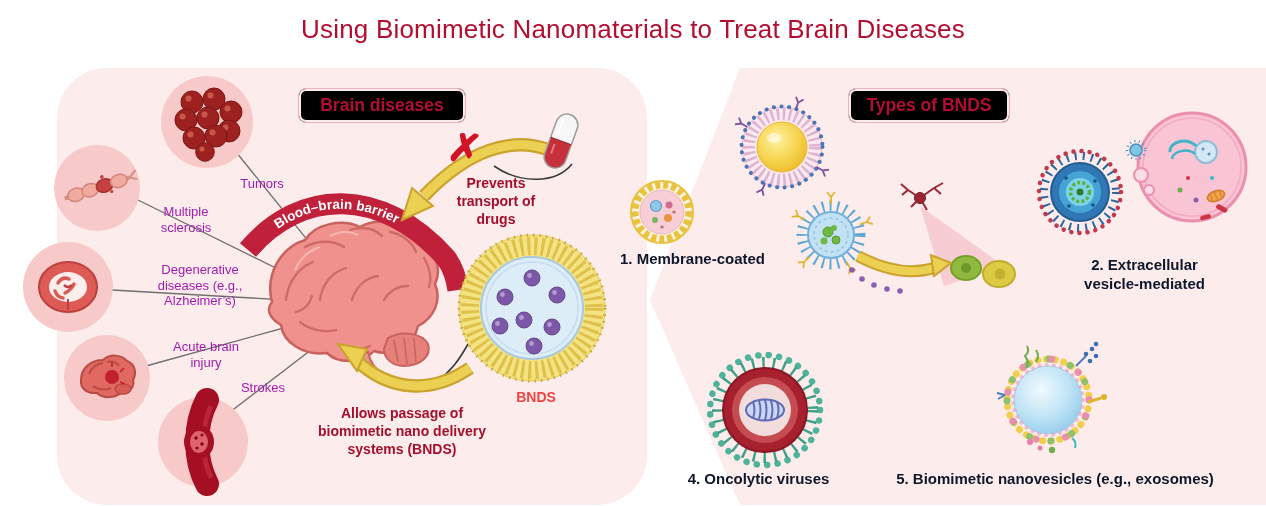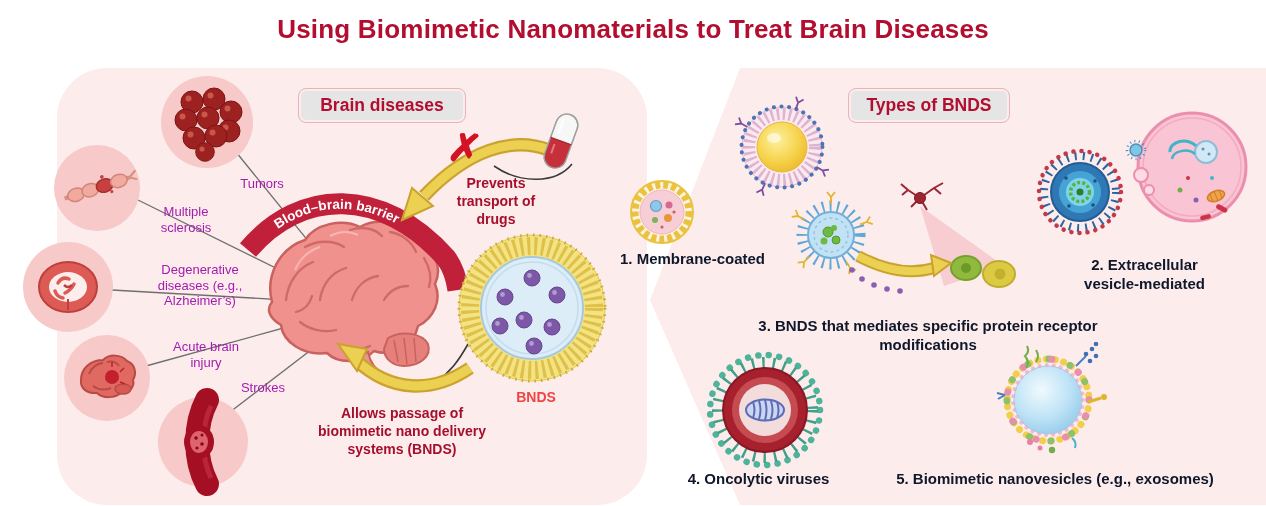--- a/index.html
+++ b/index.html
@@ -1,19 +1,19 @@
 <!DOCTYPE html>
 <html><head>
 <meta charset="utf-8">
 <style>
   html,body{margin:0;padding:0;background:#ffffff;font-family:"Liberation Sans",sans-serif;}
   .canvas{position:relative;width:1266px;height:506px;background:#ffffff;overflow:hidden;}
   .abs{position:absolute;}
-  .title{left:0;right:0;top:14px;text-align:center;font-size:26px;font-weight:bold;color:#b30d2f;letter-spacing:.2px;}
-  .badge{background:#e5e5e5;color:#b30d2f;font-weight:bold;font-size:17.5px;
+  .title{left:0;right:0;top:14px;text-align:center;font-size:26px;font-weight:normal;color:#b30d2f;letter-spacing:.2px;}
+  .badge{background:#000000;color:#b30d2f;font-weight:bold;font-size:17.5px;
          display:flex;align-items:center;justify-content:center;border-radius:8px;
          border:1px solid #eab3bb;box-shadow:0 0 0 2px #fdecec inset;}
   .lbl{text-align:center;color:#a21caf;font-size:13px;line-height:1.2;}
   .typelbl{text-align:center;color:#0f172a;font-weight:bold;font-size:15px;line-height:1.28;}
   .redtext{text-align:center;color:#a50f2d;font-weight:bold;font-size:14px;line-height:1.3;}
   .xmark{color:#d31226;font-size:40px;font-weight:bold;transform:rotate(8deg);line-height:1;}
   .bnds-label{font-weight:bold;font-size:14px;color:#ef4444;text-align:center;}
   svg{position:absolute;left:0;top:0;}
 </style>
 </head>
@@ -335,17 +335,16 @@
   <div class="abs lbl" style="left:161px;top:339px;width:90px;">Acute brain injury</div>
   <div class="abs lbl" style="left:223px;top:380px;width:80px;">Strokes</div>
 
   <div class="abs xmark" style="left:448px;top:128px;">✗</div>
   <div class="abs redtext" style="left:446px;top:174px;width:100px;">Prevents transport of drugs</div>
   <div class="abs redtext" style="left:307px;top:404px;width:190px;">Allows passage of biomimetic nano delivery systems (BNDS)</div>
   <div class="abs bnds-label" style="left:505px;top:389px;width:62px;">BNDS</div>
 
   <div class="abs typelbl" style="left:600px;top:249px;width:185px;">1. Membrane-coated</div>
   <div class="abs typelbl" style="left:1062px;top:255px;width:165px;">2. Extracellular vesicle-mediated</div>
-  <div class="abs typelbl" style="left:718px;top:316px;width:420px;">3. BNDS that mediates specific protein receptor modifications</div>
   <div class="abs typelbl" style="left:666px;top:469px;width:185px;">4. Oncolytic viruses</div>
   <div class="abs typelbl" style="left:873px;top:469px;width:364px;">5. Biomimetic nanovesicles (e.g., exosomes)</div>
 
 </div>
 
 </body></html>

